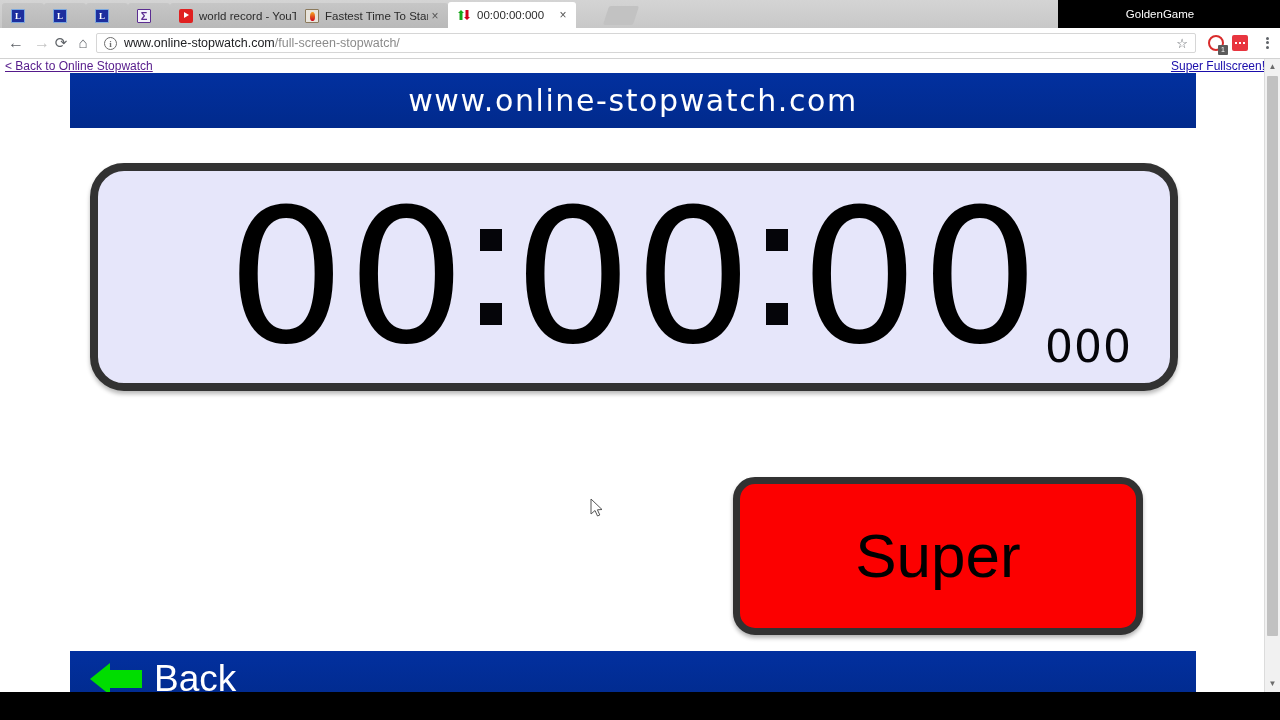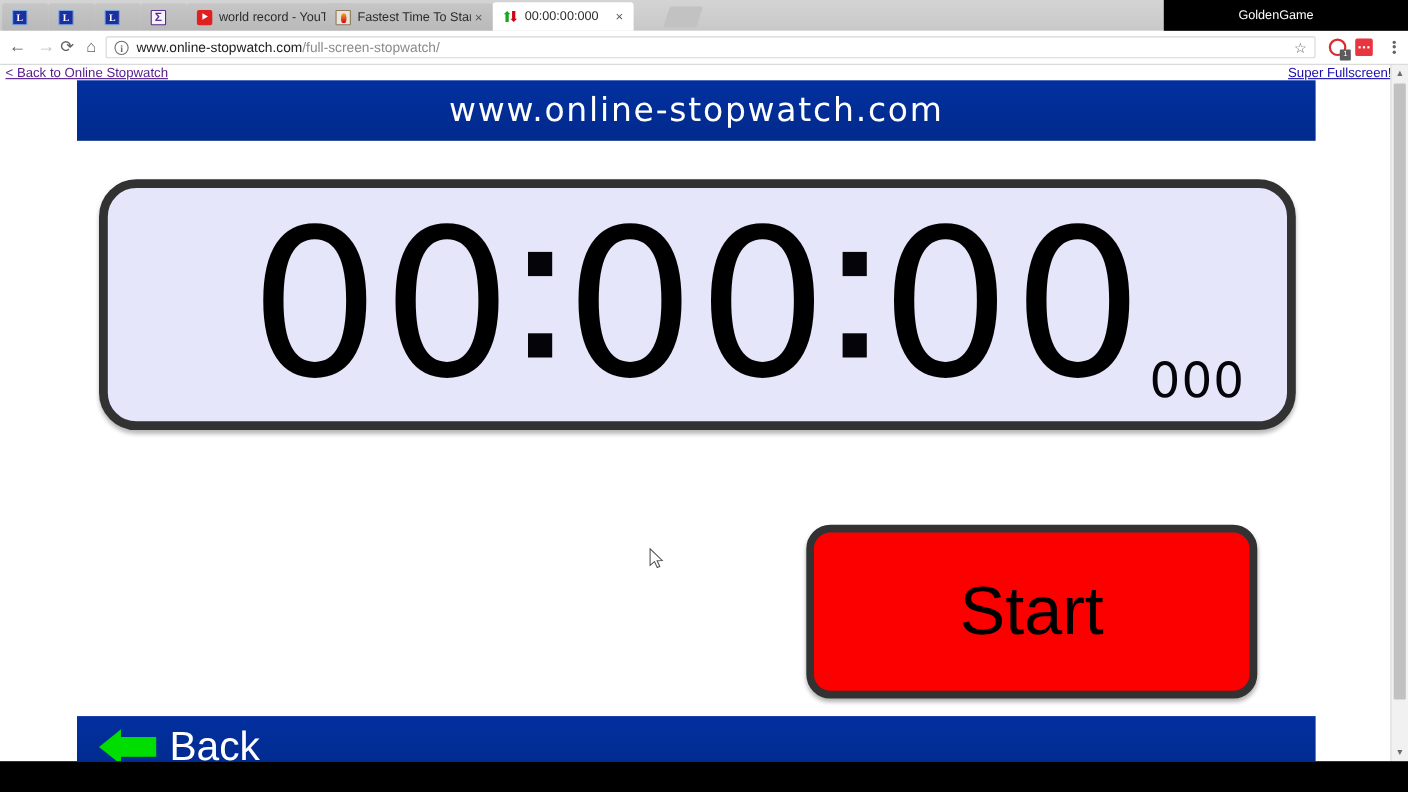--- a/index.html
+++ b/index.html
@@ -569,21 +569,21 @@
         <div class="digits">
           <span class="dgroup">00</span>
           <span class="colon"></span>
           <span class="dgroup">00</span>
           <span class="colon"></span>
           <span class="dgroup">00</span>
         </div>
         <div class="millis">000</div>
       </div>
 
-      <div class="btn btn-clear">Start</div>
+      <div class="btn btn-clear">Super</div>
 
       <div class="backbar">
         <span class="back-arrow"></span>
         <span class="back-label">Back</span>
       </div>
 
     </div>
   </div>
 
   <div class="scrollbar">

